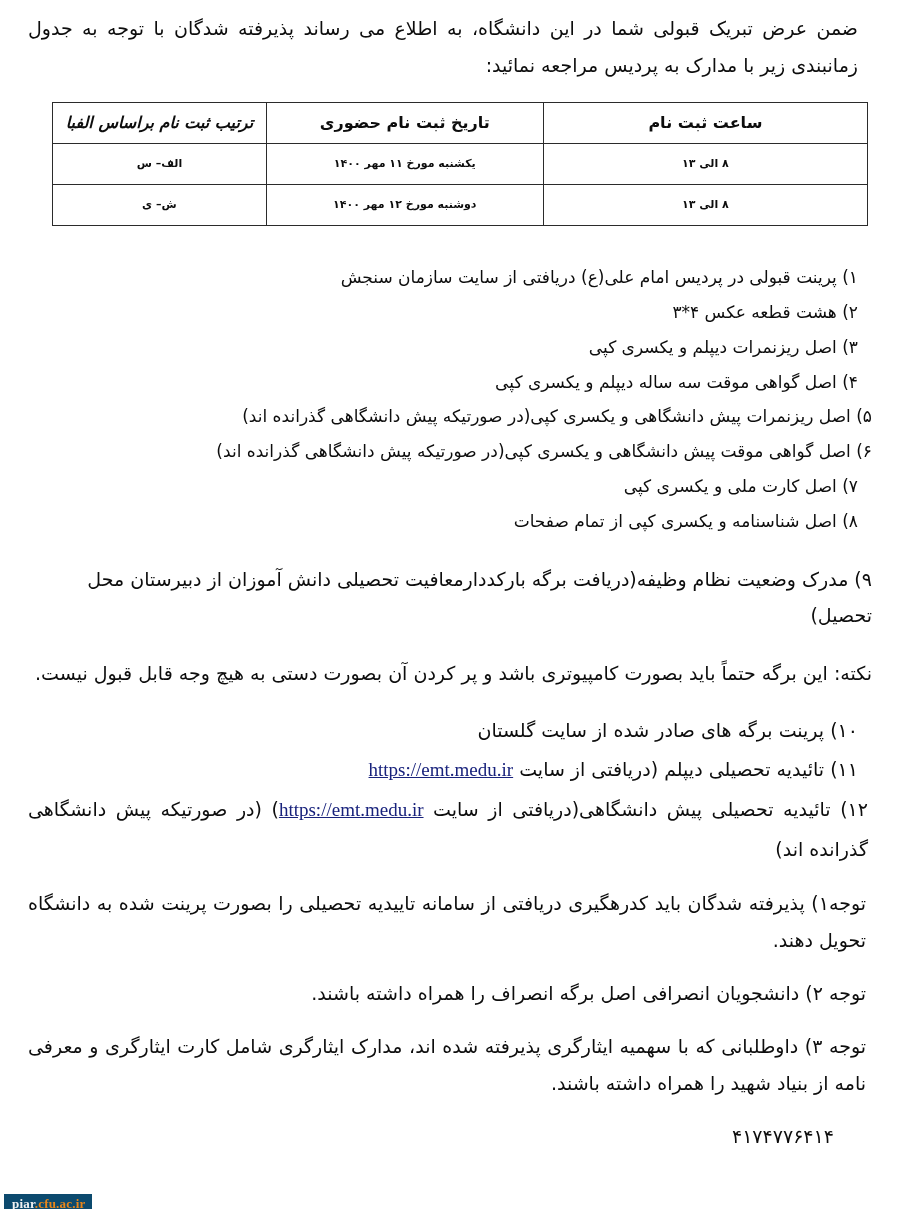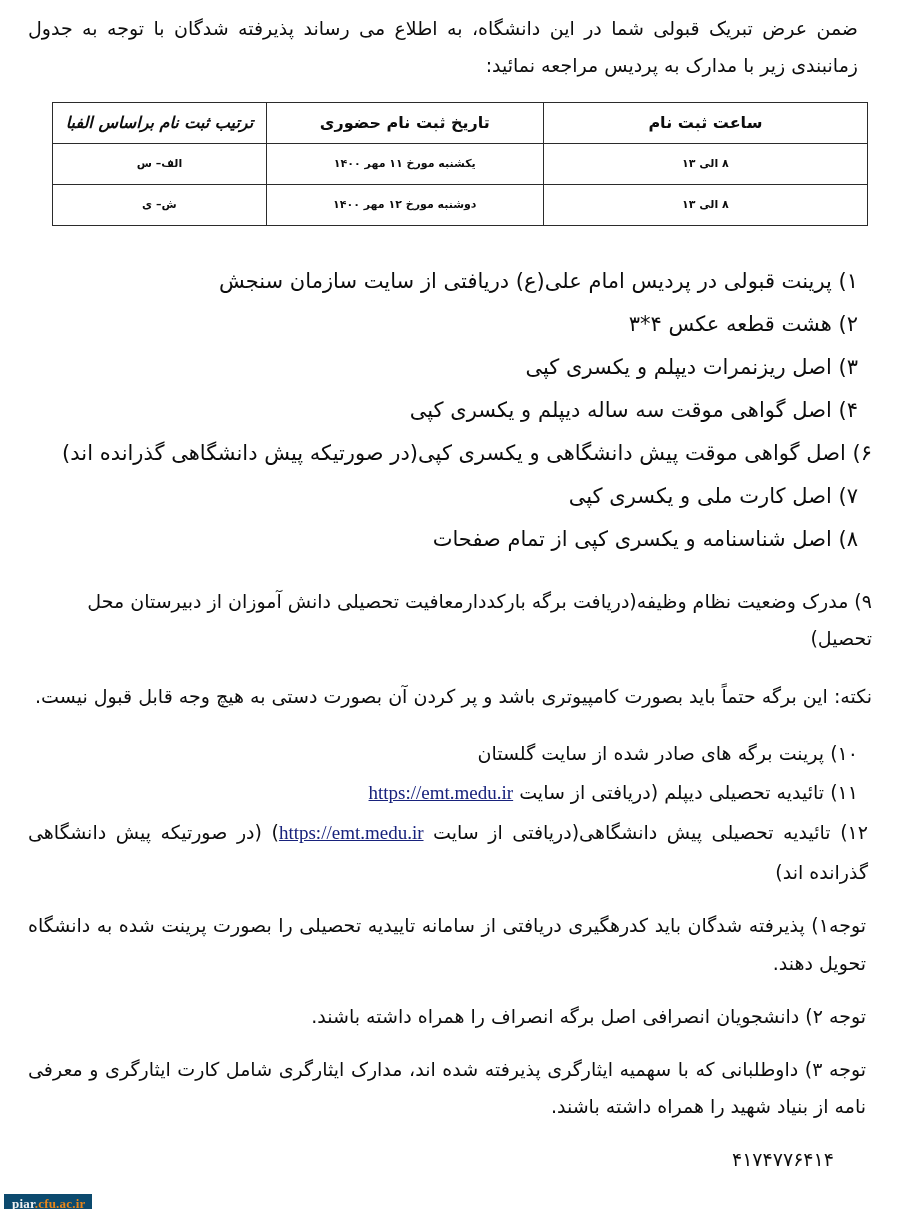--- a/index.html
+++ b/index.html
@@ -66,21 +66,21 @@
     line-height: 1.3;
   }
   table.schedule th { font-size: 16px; }
   .col-alpha  { width: 26%; font-style: italic; }
   .col-date   { width: 34%; }
   .col-time   { width: 40%; }
 
   
   .req-list {
     margin: 34px 20px 0 6px;
-    font-size: 21px;
+    font-size: 17px;
     line-height: 2.05;
   }
   .req-item {
     text-align: right;
     margin: 0;
   }
   .req-item.wide { margin-right: -14px; }
 
   
   .note-line {
@@ -176,20 +176,21 @@
         </tr>
       </tbody>
     </table>
   </div>
 
   <div class="req-list">
     <p class="req-item">۱) پرینت قبولی در پردیس امام علی(ع) دریافتی از سایت سازمان سنجش</p>
     <p class="req-item">۲) هشت قطعه عکس ۴*۳</p>
     <p class="req-item">۳) اصل ریزنمرات دیپلم و یکسری کپی</p>
     <p class="req-item">۴) اصل گواهی موقت سه ساله دیپلم و یکسری کپی</p>
+    <p class="req-item wide">۵) اصل ریزنمرات پیش دانشگاهی و یکسری کپی(در صورتیکه پیش دانشگاهی گذرانده اند)</p>
     <p class="req-item wide">۶) اصل گواهی موقت پیش دانشگاهی و یکسری کپی(در صورتیکه پیش دانشگاهی گذرانده اند)</p>
     <p class="req-item">۷) اصل کارت ملی و یکسری کپی</p>
     <p class="req-item">۸) اصل شناسنامه و یکسری کپی از تمام صفحات</p>
   </div>
 
   <p class="note-line" style="">۹)  مدرک وضعیت نظام وظیفه(دریافت برگه بارکددارمعافیت تحصیلی دانش آموزان از دبیرستان محل تحصیل)</p>
 
   <p class="note-line">نکته: این برگه حتماً باید بصورت کامپیوتری باشد و پر کردن آن بصورت دستی به هیچ وجه قابل قبول نیست.</p>
 
   <div class="req-list-2">

